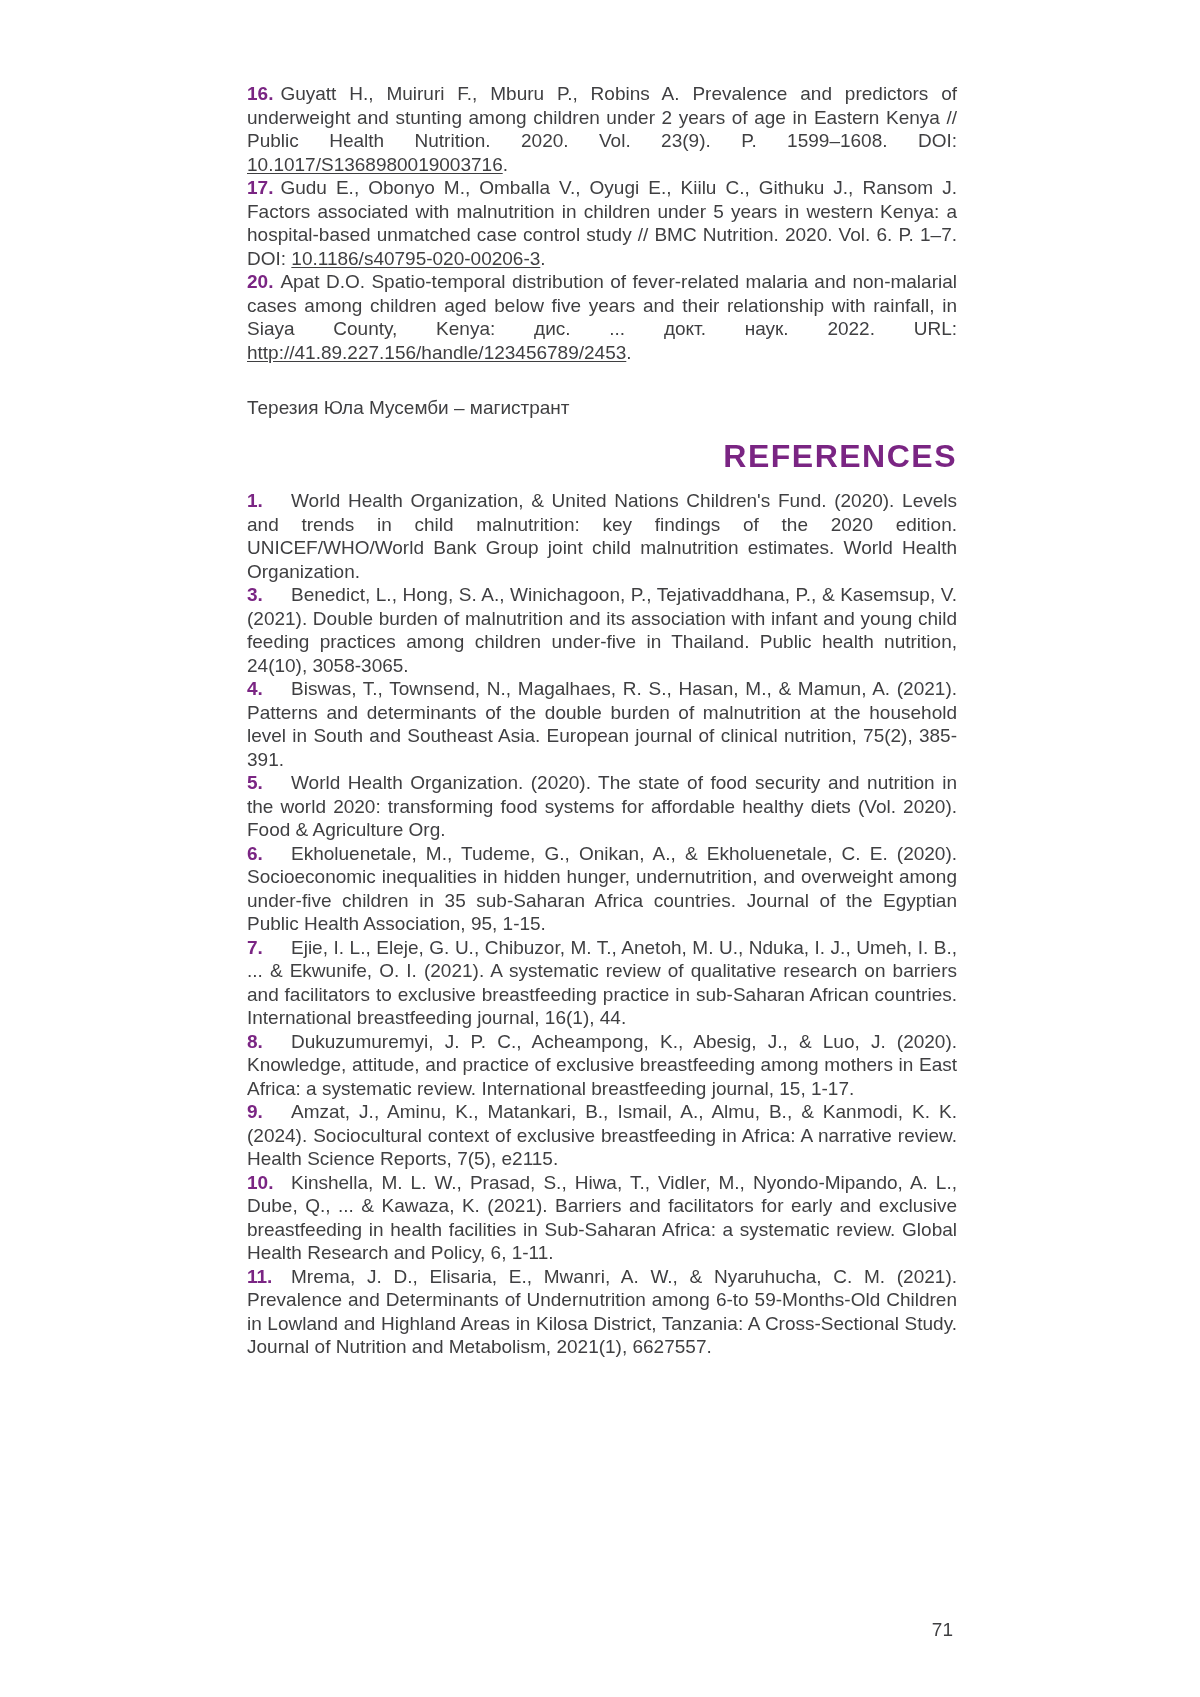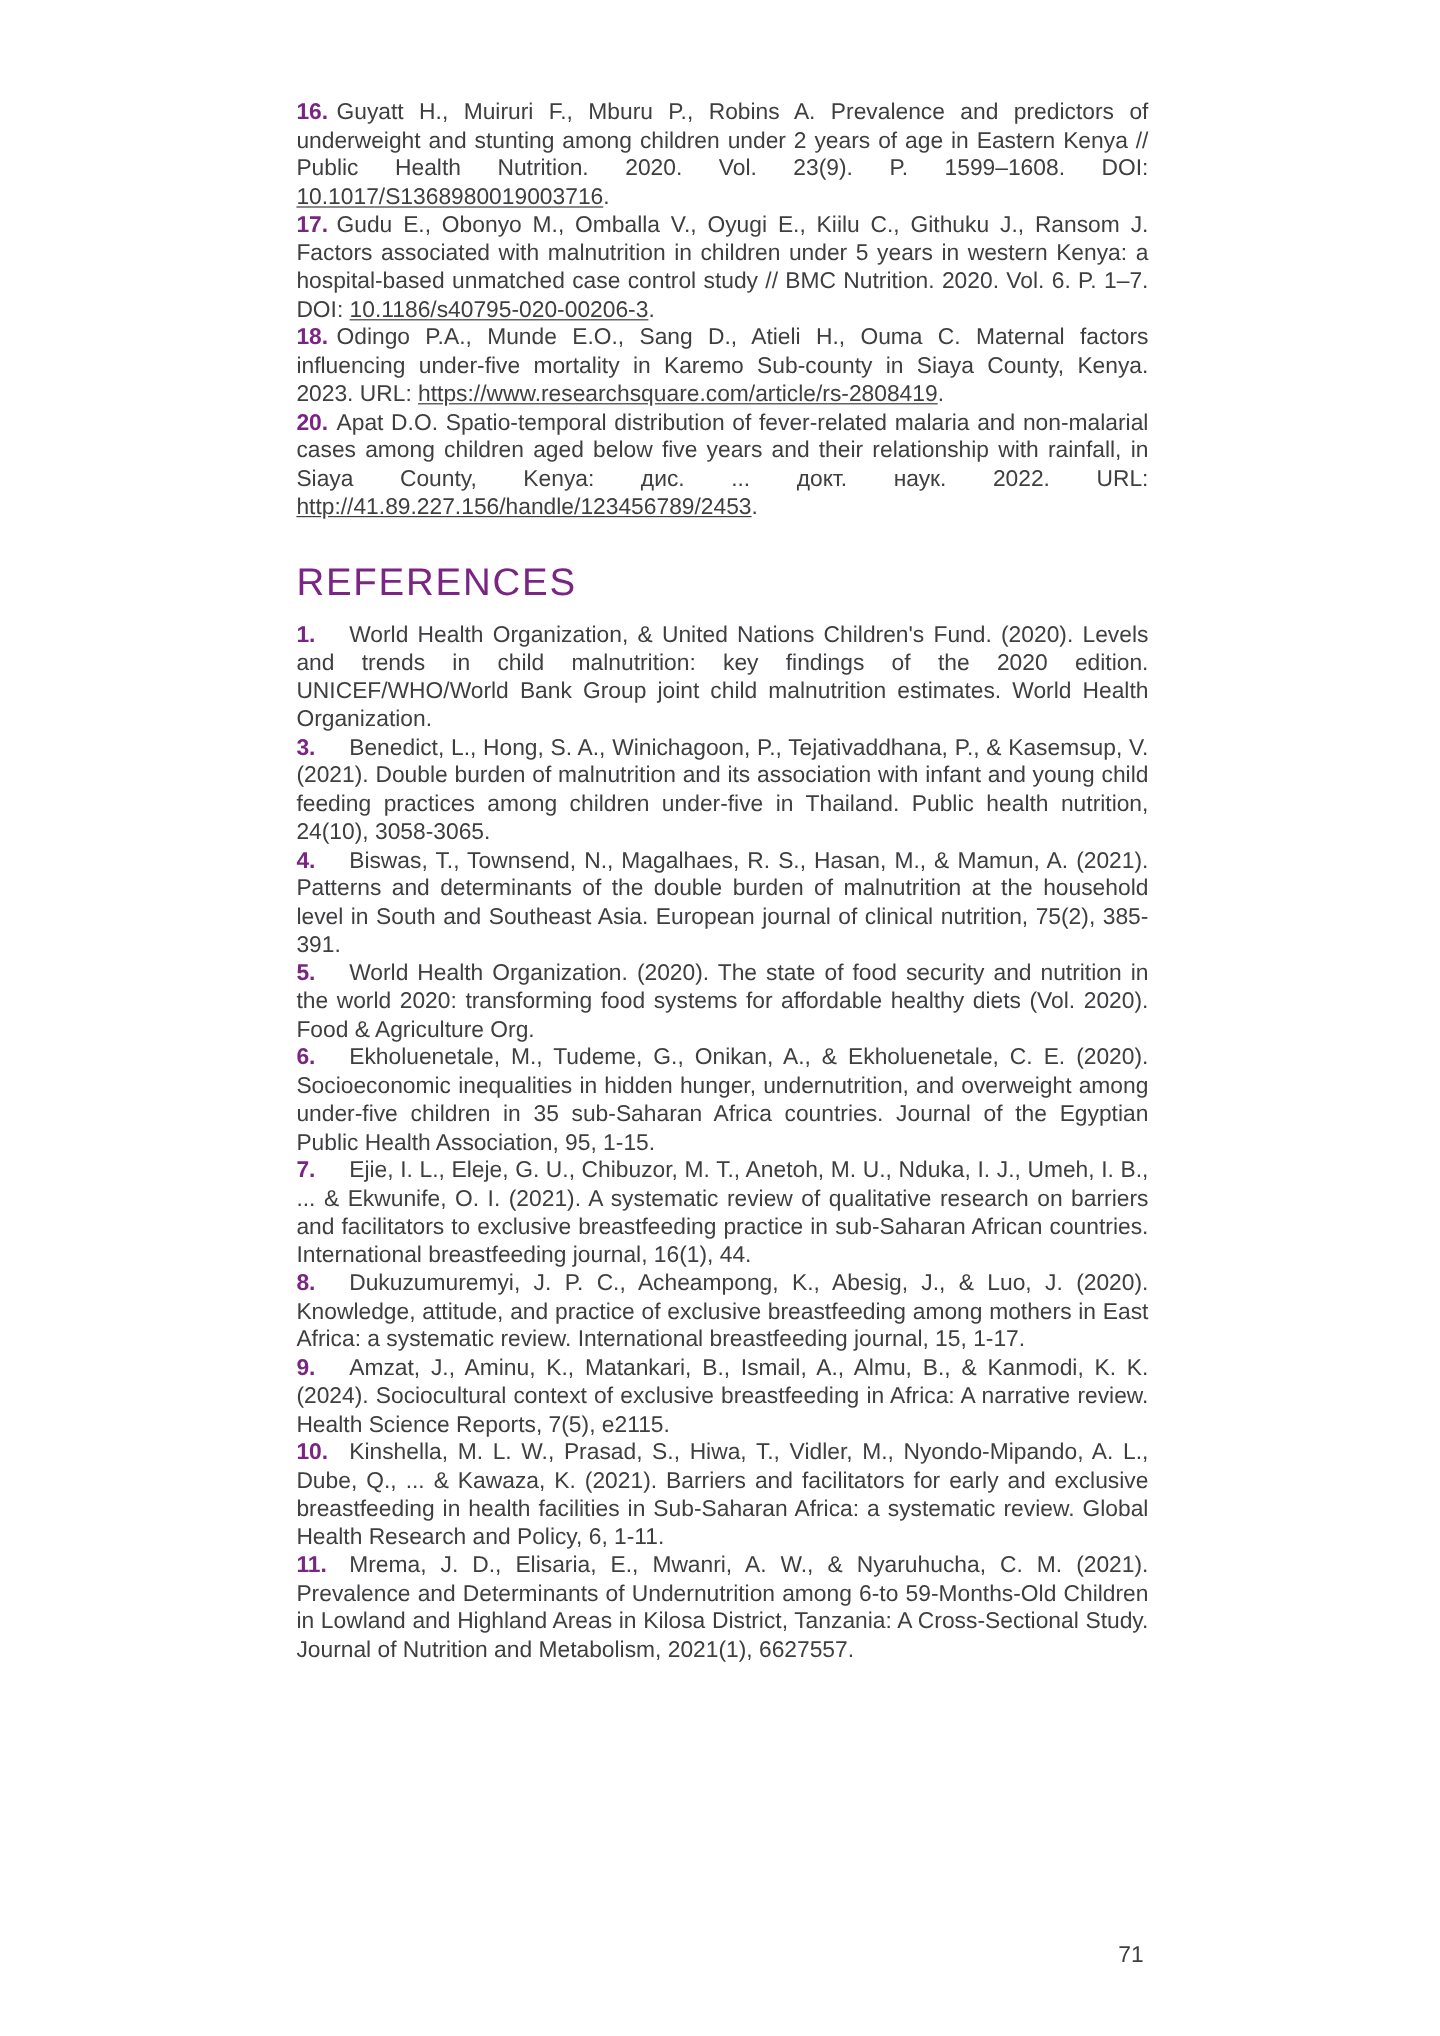--- a/index.html
+++ b/index.html
@@ -38,46 +38,47 @@
     font-style: italic;
     font-size: 19px;
     line-height: 24px;
   }
   .author-name { font-size: 19px; line-height: 24px; }
   .refs-heading {
     margin-top: 18px;
     margin-bottom: 14px;
     color: var(--accent, #7a2583);
     font-size: 32px;
-    font-weight: normal;
+    font-weight: bold;
     letter-spacing: 1.5px;
+    text-align: right;
   }
   .page-number {
     position: absolute;
     right: 132px;
     bottom: 56px;
     font-size: 19px;
     color: var(--text, #3f3f41);
     text-align: center;
   }
 </style>
 </head>
 <body>
 
 <div class="page">
   <div class="content">
 
     <div id="refs-ru">
         <p class="ref ru"><span class="ref-num">16.</span><span class="ref-text">Guyatt H., Muiruri F., Mburu P., Robins A. Prevalence and predictors of underweight and stunting among children under 2 years of age in Eastern Kenya // Public Health Nutrition. 2020. Vol. 23(9). P. 1599–1608. DOI: <span class="ref-link">10.1017/S1368980019003716</span>.</span></p>
         <p class="ref ru"><span class="ref-num">17.</span><span class="ref-text">Gudu E., Obonyo M., Omballa V., Oyugi E., Kiilu C., Githuku J., Ransom J. Factors associated with malnutrition in children under 5 years in western Kenya: a hospital-based unmatched case control study // BMC Nutrition. 2020. Vol. 6. P. 1–7. DOI: <span class="ref-link">10.1186/s40795-020-00206-3</span>.</span></p>
-        <p class="ref ru"><span class="ref-num">18.</span><span class="ref-text">Odingo P.A., Munde E.O., Sang D., Atieli H., Ouma C. Maternal factors influencing under-five mortality in Karemo Sub-county in Siaya County, Kenya. 2023. URL: <span class="ref-link">https://www.researchsquare.com/article/rs-2808419</span>.</span></p>
         <p class="ref ru"><span class="ref-num">20.</span><span class="ref-text">Apat D.O. Spatio-temporal distribution of fever-related malaria and non-malarial cases among children aged below five years and their relationship with rainfall, in Siaya County, Kenya: дис. ... докт. наук. 2022. URL: <span class="ref-link">http://41.89.227.156/handle/123456789/2453</span>.</span></p>
       </div>
 
     <div class="author-info">
+      <p class="author-name">Терезия Юла Мусемби – магистрант</p>
     </div>
 
     <h1 class="refs-heading">REFERENCES</h1>
 
     <div id="refs-en">
         <p class="ref en"><span class="ref-num">1.</span><span class="ref-text">World Health Organization, &amp; United Nations Children's Fund. (2020). Levels and trends in child malnutrition: key findings of the 2020 edition. UNICEF/WHO/World Bank Group joint child malnutrition estimates. World Health Organization.</span></p>
         <p class="ref en"><span class="ref-num">3.</span><span class="ref-text">Benedict, L., Hong, S. A., Winichagoon, P., Tejativaddhana, P., &amp; Kasemsup, V. (2021). Double burden of malnutrition and its association with infant and young child feeding practices among children under-five in Thailand. Public health nutrition, 24(10), 3058-3065.</span></p>
         <p class="ref en"><span class="ref-num">4.</span><span class="ref-text">Biswas, T., Townsend, N., Magalhaes, R. S., Hasan, M., &amp; Mamun, A. (2021). Patterns and determinants of the double burden of malnutrition at the household level in South and Southeast Asia. European journal of clinical nutrition, 75(2), 385-391.</span></p>
         <p class="ref en"><span class="ref-num">5.</span><span class="ref-text">World Health Organization. (2020). The state of food security and nutrition in the world 2020: transforming food systems for affordable healthy diets (Vol. 2020). Food &amp; Agriculture Org.</span></p>
         <p class="ref en"><span class="ref-num">6.</span><span class="ref-text">Ekholuenetale, M., Tudeme, G., Onikan, A., &amp; Ekholuenetale, C. E. (2020). Socioeconomic inequalities in hidden hunger, undernutrition, and overweight among under-five children in 35 sub-Saharan Africa countries. Journal of the Egyptian Public Health Association, 95, 1-15.</span></p>

